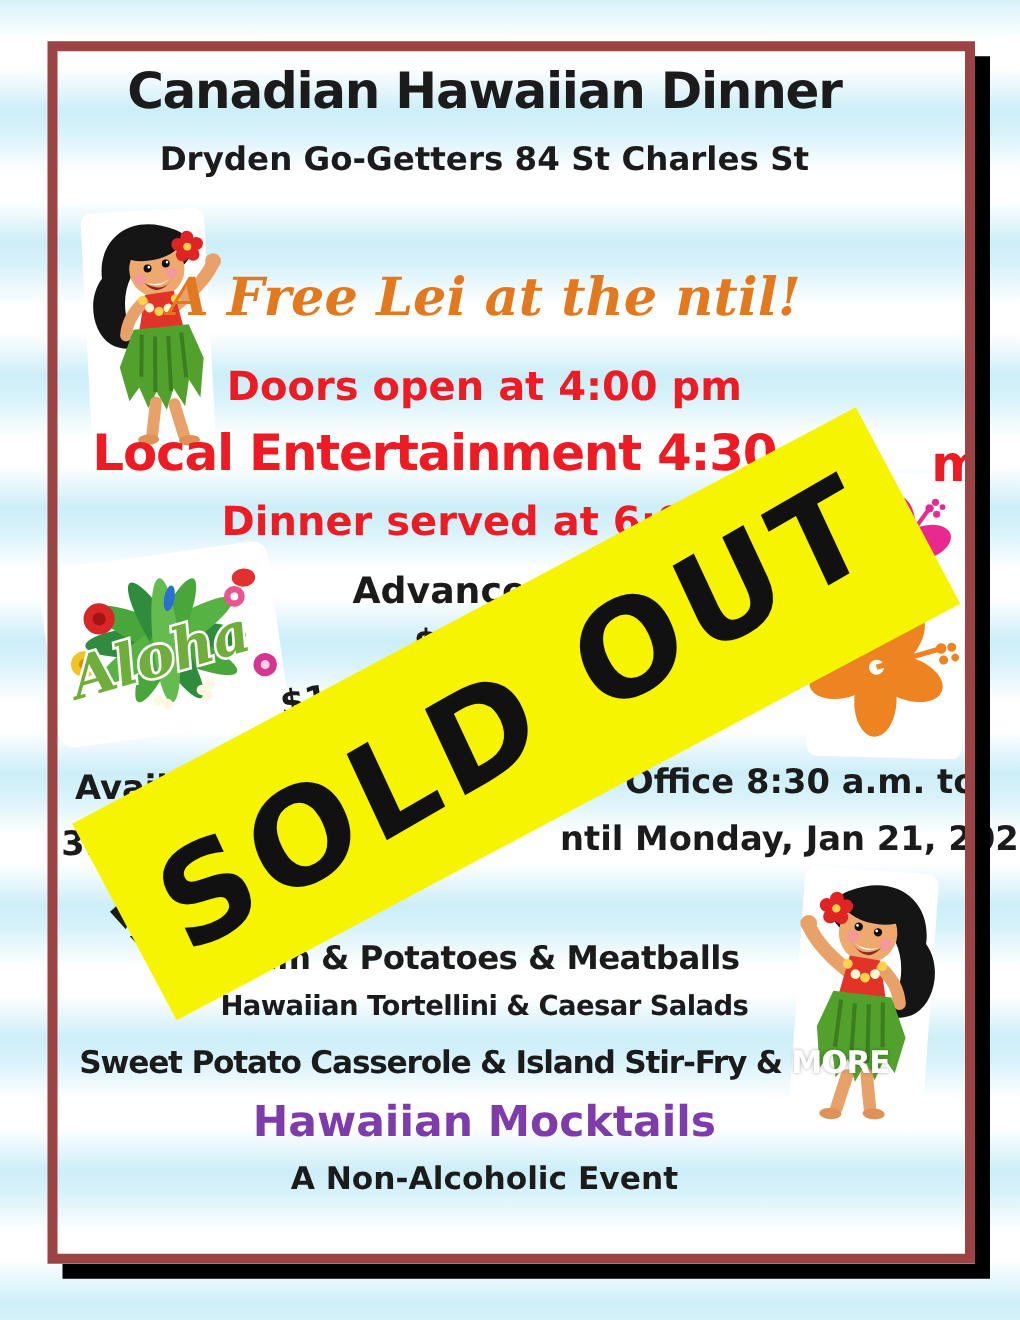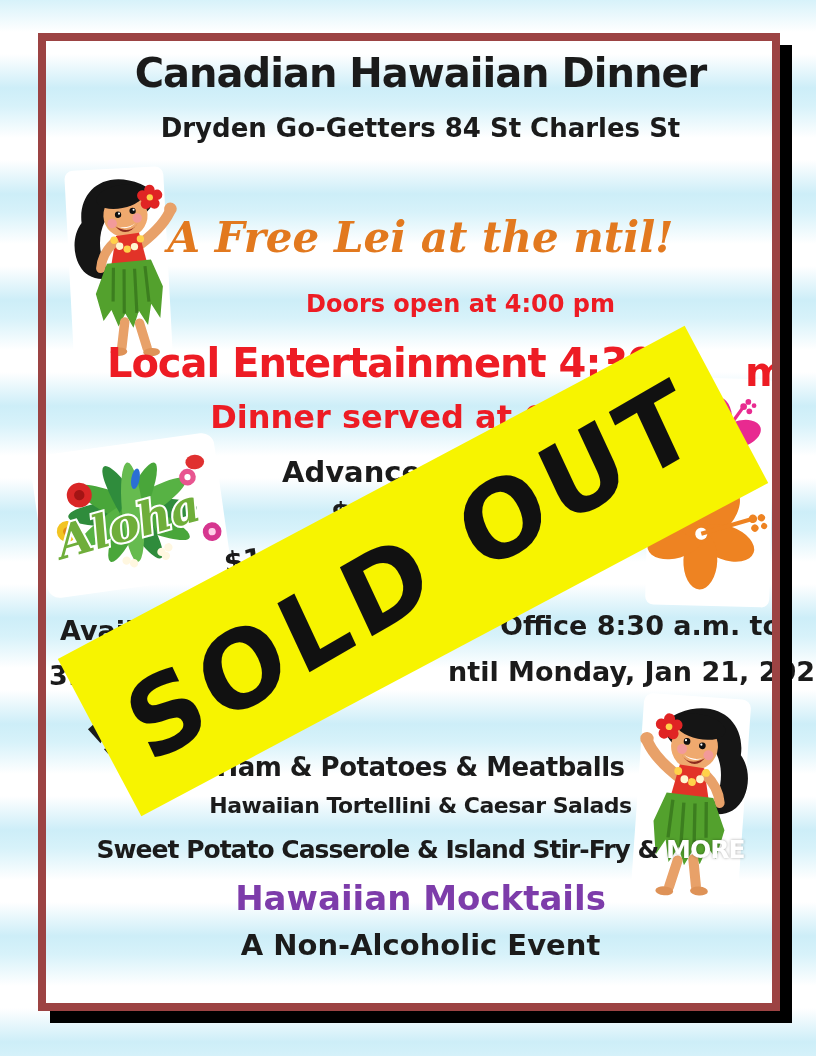--- a/index.html
+++ b/index.html
@@ -9,46 +9,46 @@
     background:repeating-linear-gradient(180deg,
       #d7f2fa 0px, #ffffff 32px, #ffffff 54px, #cdeef8 88px, #d7f2fa 106px);
   }
   
   .frame{
     position:absolute; left:38px; top:33px; width:726px; height:962px;
     border:8px solid #9c4343; box-shadow:12px 12px 0 #000000;
     z-index:6; pointer-events:none; background:transparent;
   }
   .line{position:absolute; left:0; width:775px; text-align:center;
-        font-weight:bold; color:#1b1b1b; z-index:4; white-space:nowrap;padding-left:33px;}
+        font-weight:bold; color:#1b1b1b; z-index:4; white-space:nowrap;}
   .frag{position:absolute; font-weight:bold; color:#1b1b1b; z-index:4; white-space:nowrap;}
   .title{top:50px; font-size:40px; letter-spacing:-1px;}
   .venue{top:113px; font-size:26px;}
   .date{top:150px; font-size:43px; letter-spacing:-2px; color:#7d3caa;}
   .lei{top:213px; font-size:42px; color:#e2791f;
        font-family:"DejaVu Serif","Liberation Serif",serif; font-style:italic;}
-  .doors{top:290px; font-size:24px; color:#ed1c24;margin-left:40px;}
+  .doors{top:290px; font-size:32px; color:#ed1c24;}
   .entertainment{top:340px; font-size:40px; letter-spacing:-1px; color:#ed1c24;
        transform:translateX(-40px);}
   .entertainment-tail{left:745px; top:349px; font-size:40px; color:#ed1c24;}
   .dinner{top:398px; font-size:32px; color:#ed1c24; transform:translateX(-14px);}
   .advanced{left:282px; top:455px; font-size:29px;}
   .price1{left:331px; top:497px; font-size:28px;}
   .price2{left:224px; top:544px; font-size:28px; transform:rotate(-8deg);}
   .avail-left{left:60px; top:615px; font-size:27px;}
   .avail-right{left:500px; top:610px; font-size:27px;}
   .deadline-left{left:49px; top:660px; font-size:27px;}
   .deadline-right{left:448px; top:656px; font-size:27px;}
   .door-price{left:390px; top:701px; font-size:35px; color:#ed1c24;}
   .menu1{top:752px; font-size:26px; letter-spacing:-0.5px;}
   .menu2{top:793px; font-size:22px; letter-spacing:-0.5px;}
   .menu3{top:835px; font-size:25px; letter-spacing:-1px;}
   .menu3 .more{color:#ffffff; text-shadow:0 0 3px rgba(0,0,0,0.35);}
   .mocktails{top:878px; font-size:34px; color:#7d3caa;}
-  .non-alc{top:928px; font-size:29px;}
+  .non-alc{top:928px; font-size:25px;}
   .fundraiser{top:966px; font-size:29px; letter-spacing:-0.5px;}
   
   .banner{
     position:absolute; left:58px; top:482px; width:710px; height:178px;
     background:#f7f400; transform:rotate(-28deg); z-index:8;
     display:flex; align-items:center; justify-content:center;
   }
   .banner span{
     font-size:104px; font-weight:bold; color:#111111; letter-spacing:6px;
     transform:rotate(-2deg) skewX(-5deg); line-height:1;

